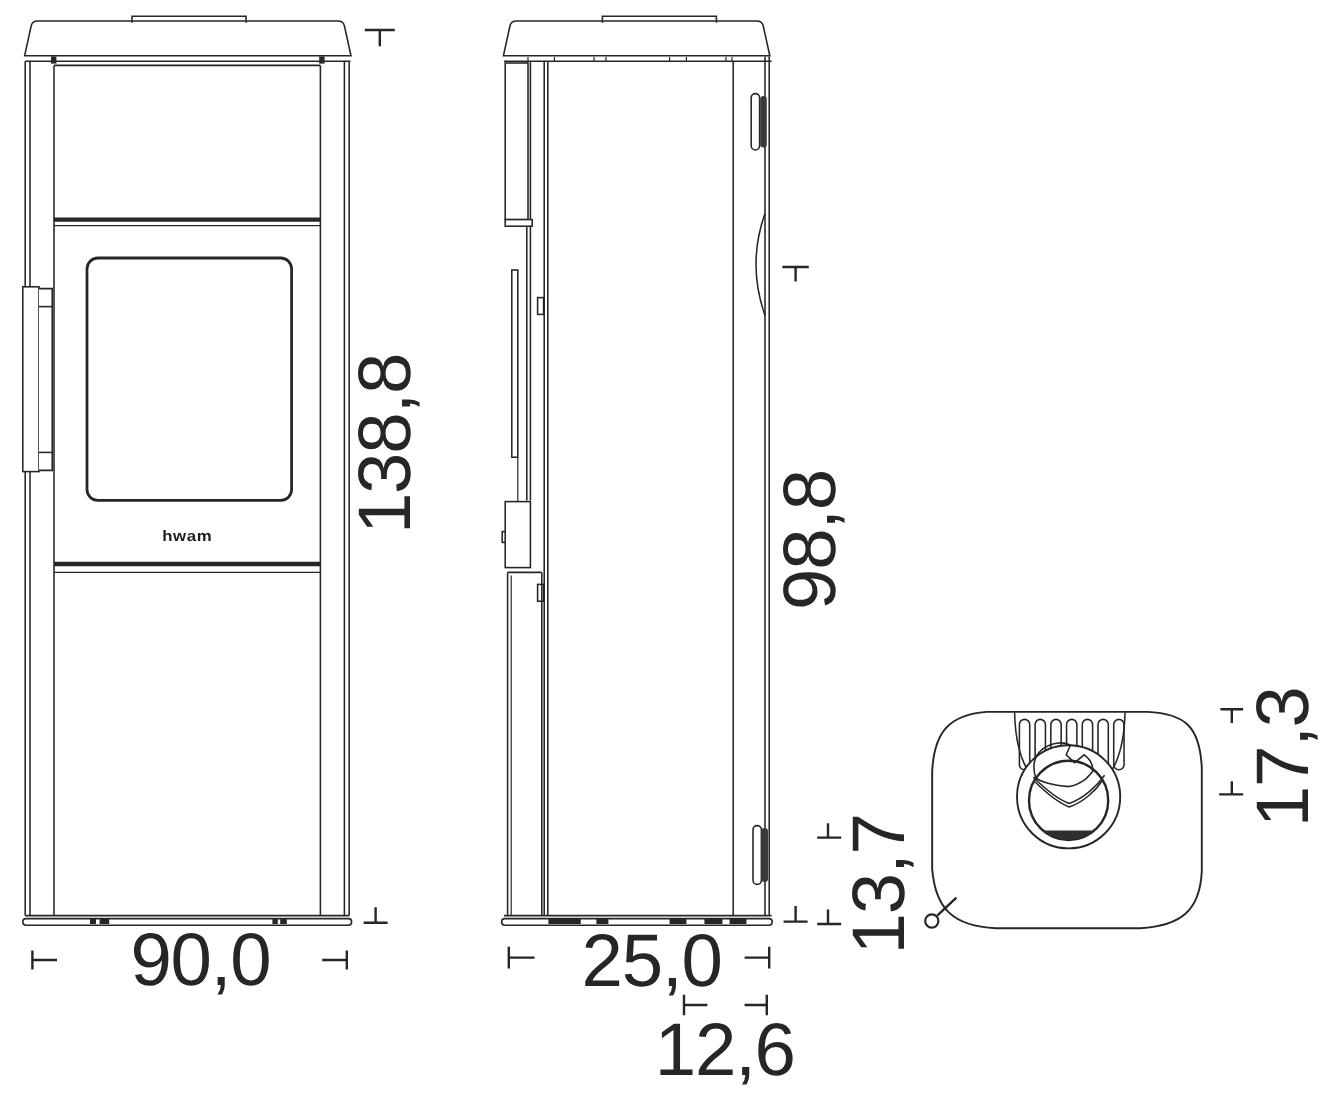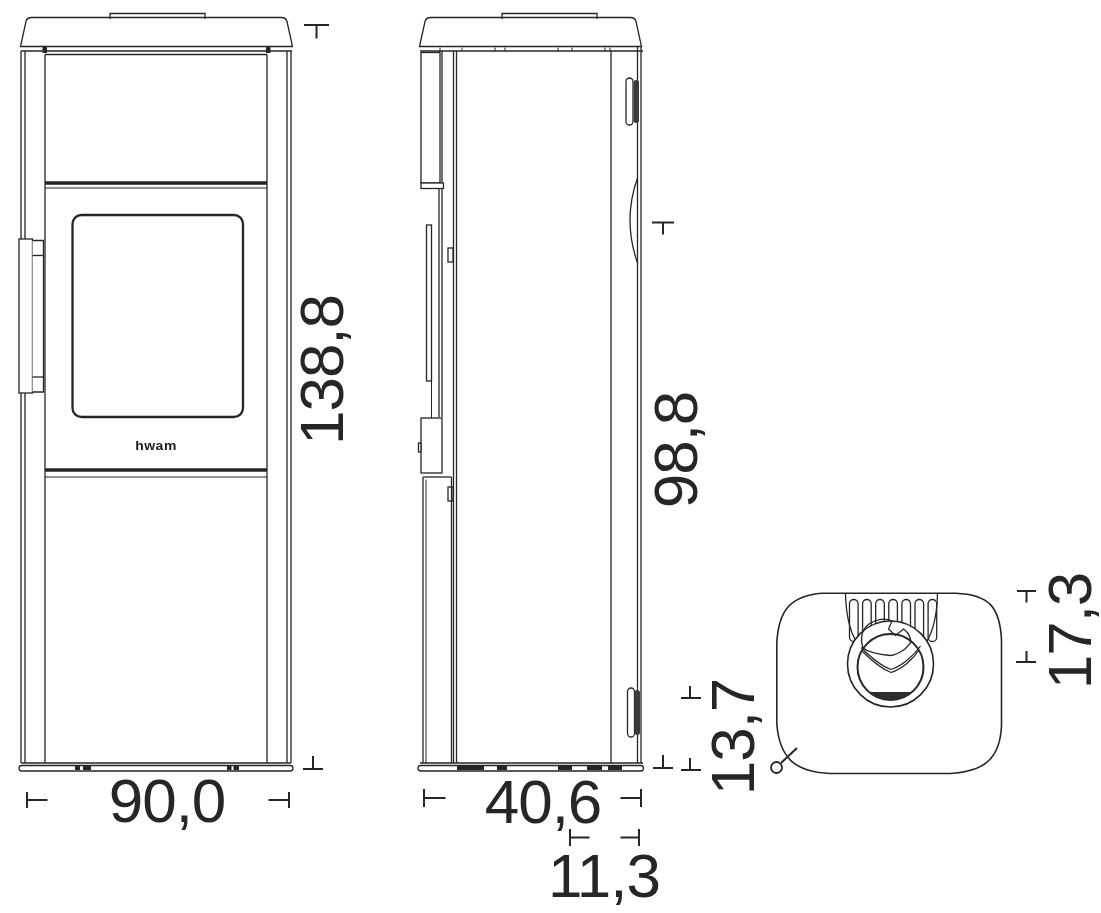--- a/index.html
+++ b/index.html
@@ -183,20 +183,20 @@
   <g stroke-width="2">
     <path d="M1017,591 H1036 M1026.5,591 V602.5"></path>
     <path d="M1026.5,651 V662 M1016,662 H1036"></path>
   </g>
 </svg>
 
   <div class="dim vert" style="left:322px; top:370px;">138,8</div>
   <div class="dim" style="left:167px; top:803px;">90,0</div>
 
   <div class="dim vert" style="left:676px; top:450px;">98,8</div>
-  <div class="dim" style="left:543px; top:804px;">40,6</div>
+  <div class="dim" style="left:543px; top:804px;">25,0</div>
   <div class="dim vert" style="left:733px; top:737px;">13,7</div>
-  <div class="dim" style="left:604px; top:878px;">11,3</div>
+  <div class="dim" style="left:604px; top:878px;">12,6</div>
 
   <div class="dim vert" style="left:1070px; top:631px;">17,3</div>
 
   <div class="logo" style="left:156px; top:446px;">hwam</div>
 </div>
 
 </body></html>

